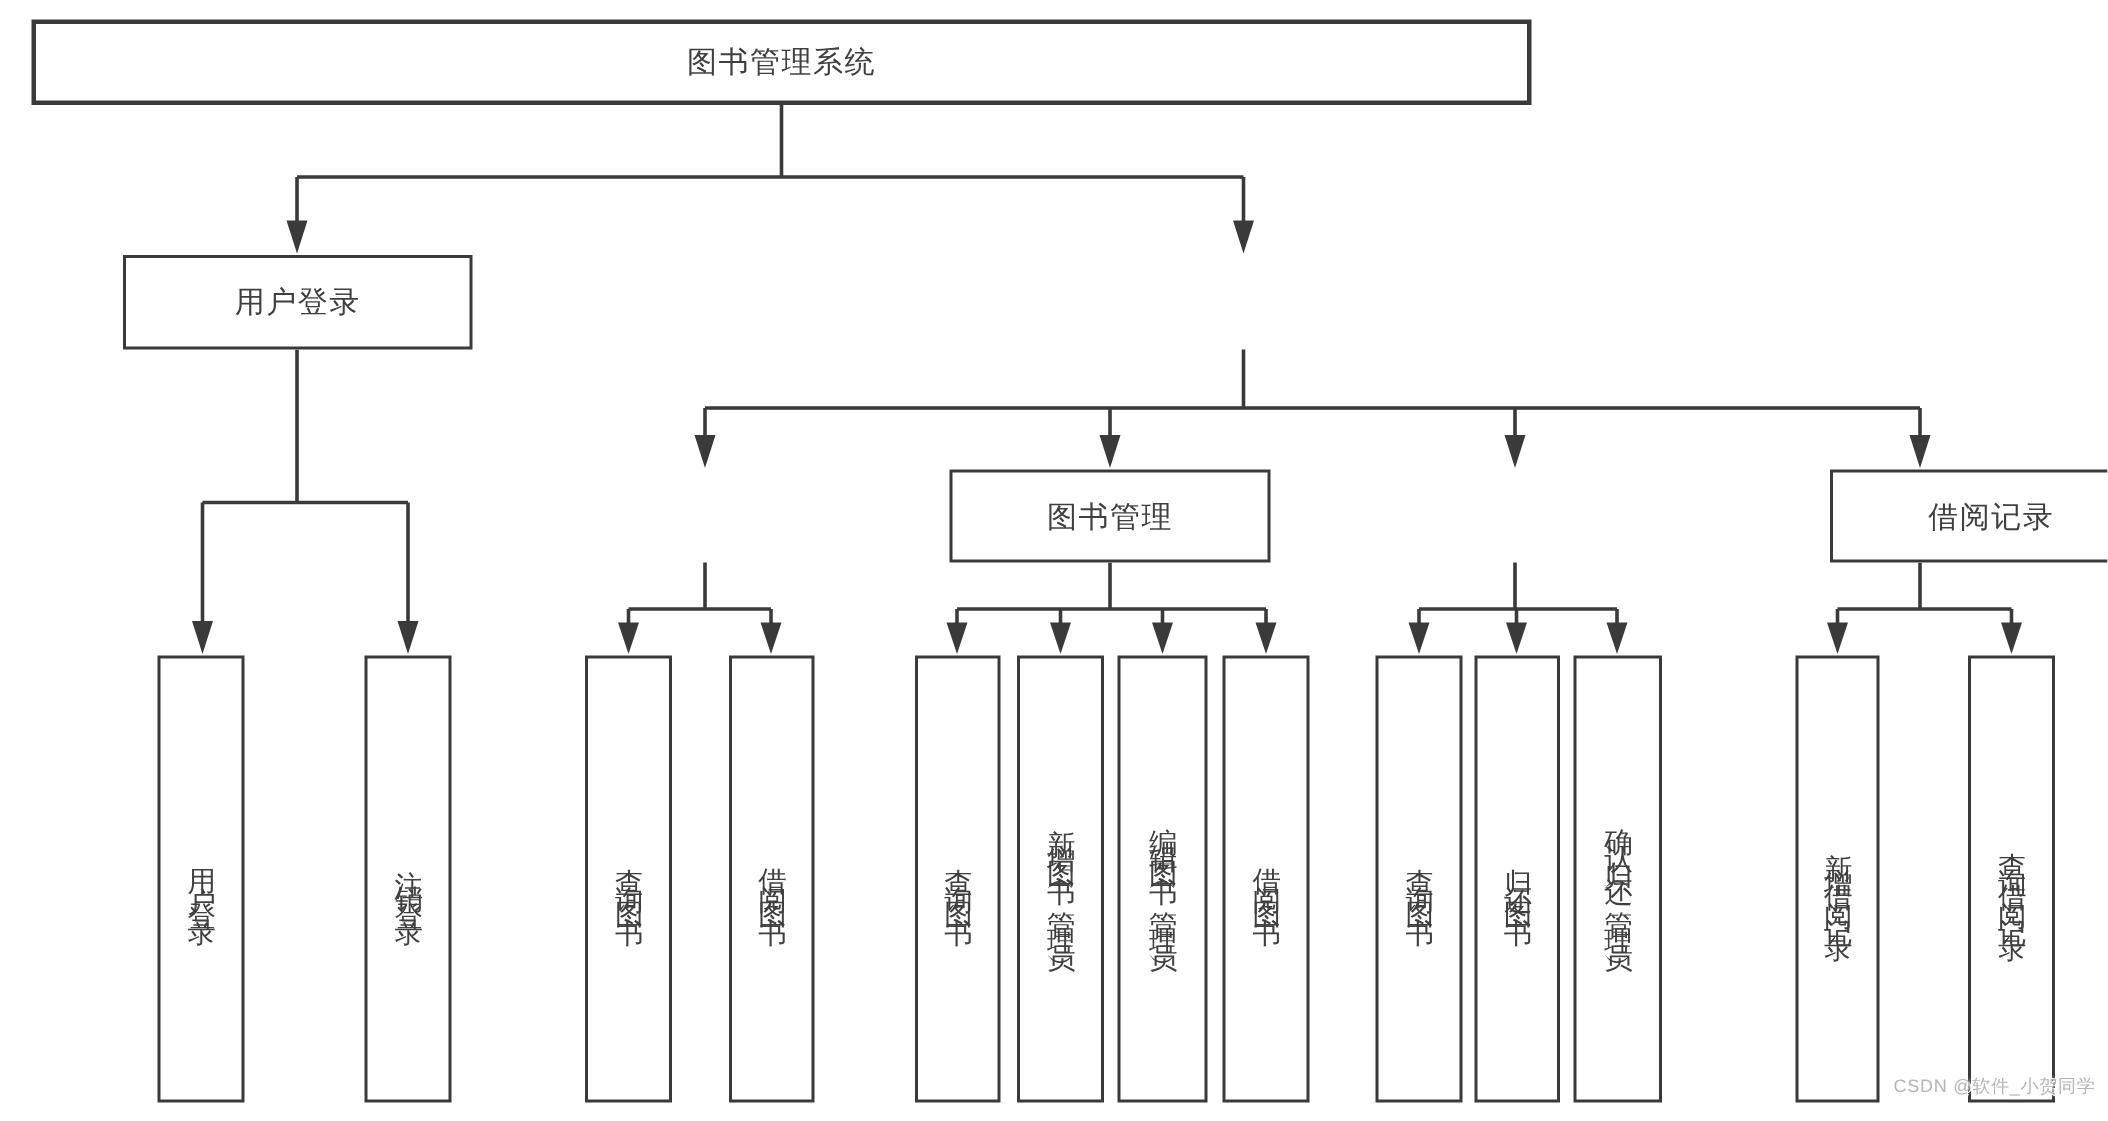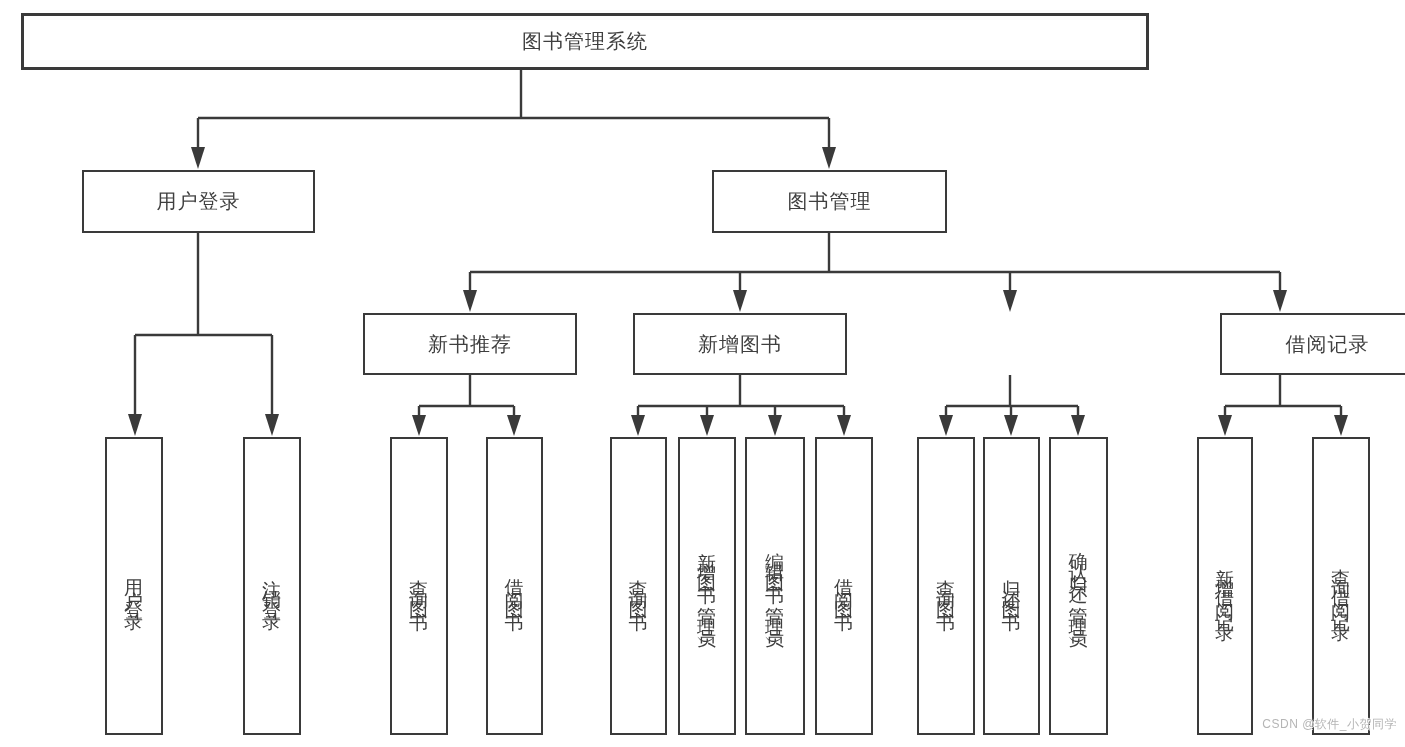--- a/index.html
+++ b/index.html
@@ -102,36 +102,30 @@
       <polygon points="1004,415 1018,415 1011,436"></polygon>
       <polygon points="1071,415 1085,415 1078,436"></polygon>
     </g>
     <g>
       <path d="M1280 375 V406 M1225 406 H1341 M1225 406 V417 M1341 406 V417"></path>
       <polygon points="1218,415 1232,415 1225,436"></polygon>
       <polygon points="1334,415 1348,415 1341,436"></polygon>
     </g>
   </svg>
 
-  <div class="node hbox root" style="left:21px; top:13px; width:1128px; height:57px;">
+  <div class="node hbox root" style="left:21px; top:13px; width:1000px; height:57px;">
     <span>图书管理系统</span>
   </div>
 
   <div class="node hbox" style="left:82px; top:170px; width:233px; height:63px;">
     <span>用户登录</span>
   </div>
-  <div class="node hbox" style="left:712px; top:170px; width:235px; height:63px;">
+
+  <div class="node hbox" style="left:633px; top:313px; width:214px; height:62px;">
     <span>图书管理</span>
-  </div>
-
-  <div class="node hbox" style="left:363px; top:313px; width:214px; height:62px;">
-    <span>新书推荐</span>
-  </div>
-  <div class="node hbox" style="left:633px; top:313px; width:214px; height:62px;">
-    <span>新增图书</span>
   </div>
   <div class="node hbox" style="left:1172px; top:313px; width:215px; height:62px;margin-left:48px;">
     <span>借阅记录</span>
   </div>
 
   <div class="node leaf" style="left:105px; top:437px; width:58px; height:298px;">
     <span>用户登录</span>
   </div>
   <div class="node leaf" style="left:243px; top:437px; width:58px; height:298px;">
     <span>注销登录</span>

